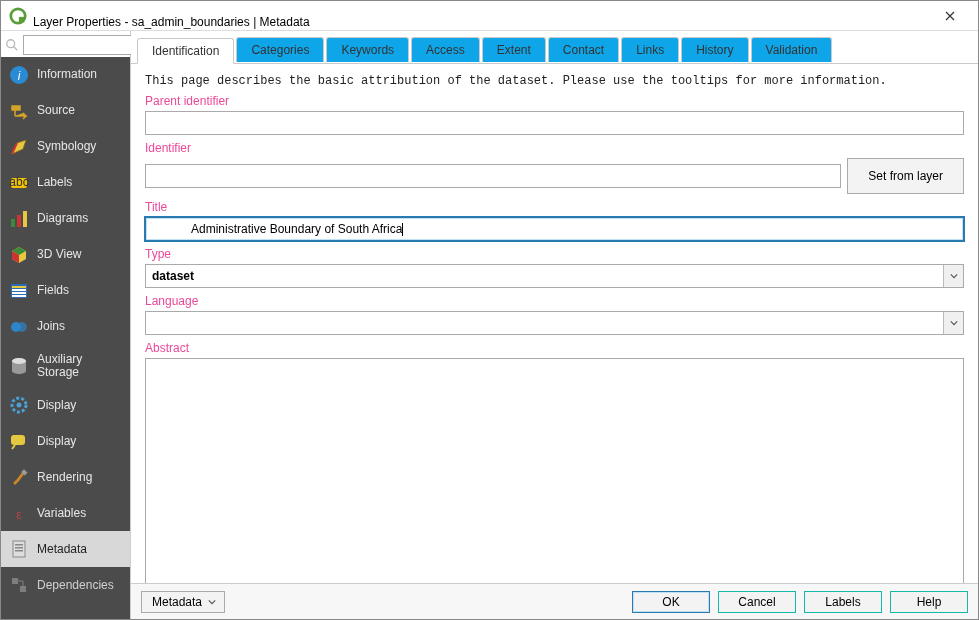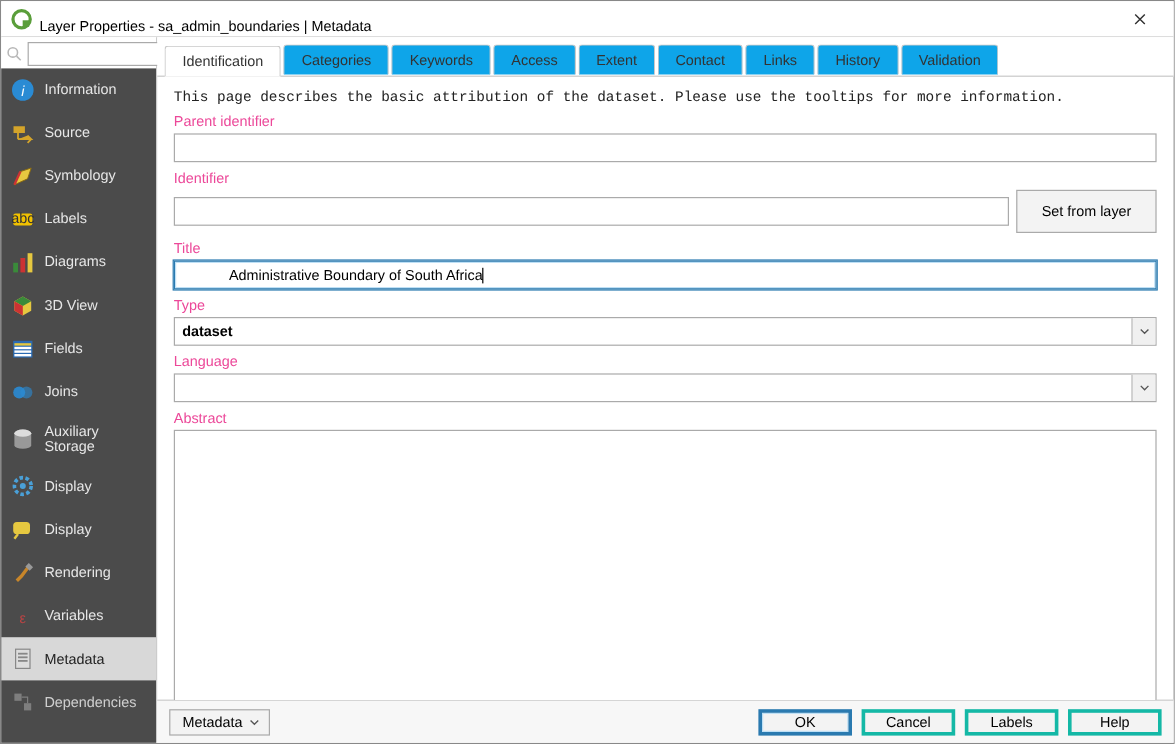--- a/index.html
+++ b/index.html
@@ -38,21 +38,21 @@
 .text-input.active-focus { outline: 1px solid #2a7ab0; border-color:#2a7ab0; box-shadow: inset 0 0 0 1px #bfe0f5; }
 .select-wrap { position:relative; width:100%; }
 .select-wrap .text-input { padding-right: 8px; font-weight: bold; }
 .select-wrap .chev { position:absolute; right:1px; top:1px; bottom:1px; width:20px; border-left:1px solid #bbb; background:#f0f0f0; display:flex; align-items:center; justify-content:center; cursor:pointer; }
 .btn-small { height:36px; padding: 0 20px; border:1px solid #aaa; background:#f3f3f3; cursor:pointer; white-space:nowrap; }
 textarea.abstract { width:100%; height:230px; border:1px solid #aaa; resize:none; padding:4px 6px; font-family: inherit; font-size:12px; }
 
 .footer { height: 36px; border-top:1px solid #ccc; display:flex; align-items:center; padding: 0 10px; gap:8px; background:#f7f7f7; }
 .footer .meta-btn { height:22px; border:1px solid #aaa; background:#f3f3f3; display:flex; align-items:center; padding:0 8px 0 10px; gap:6px; cursor:pointer; }
 .footer .spacer { flex:1; }
-.footer .btn { width:78px; height:22px; border:3px solid #14b8a6; background:#f3f3f3; cursor:pointer; text-align:center; }
+.footer .btn { width:78px; height:22px; border:1px solid #14b8a6; background:#f3f3f3; cursor:pointer; text-align:center; }
 .footer .btn.primary { border-color:#2a7ab0; box-shadow: inset 0 0 0 1px #bfe0f5; }
 .caret-blink { display:inline-block; width:1px; height:13px; background:#000; vertical-align:middle; animation: blink 1s step-end infinite; }
 @keyframes blink { 50% { opacity:0; } }
 </style>
 </head>
 <body>
 
 <div class="window">
 
   <div class="titlebar">

